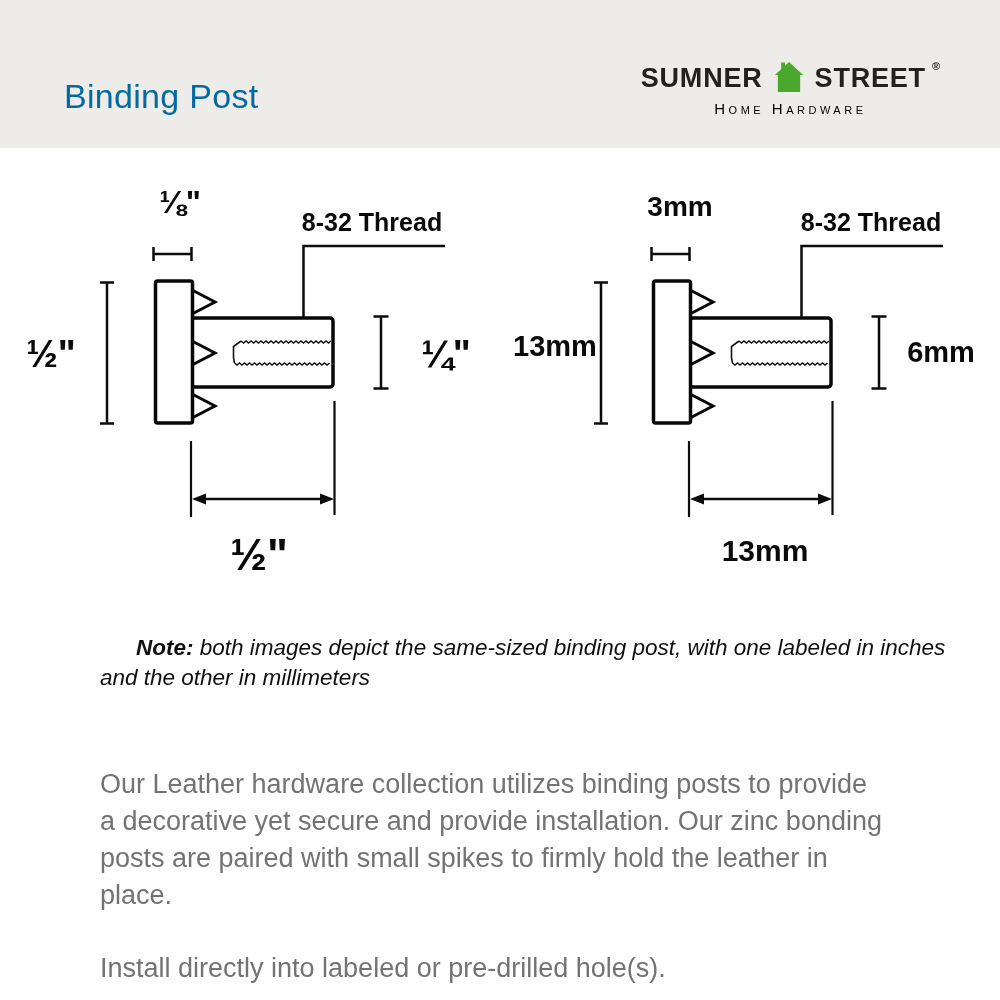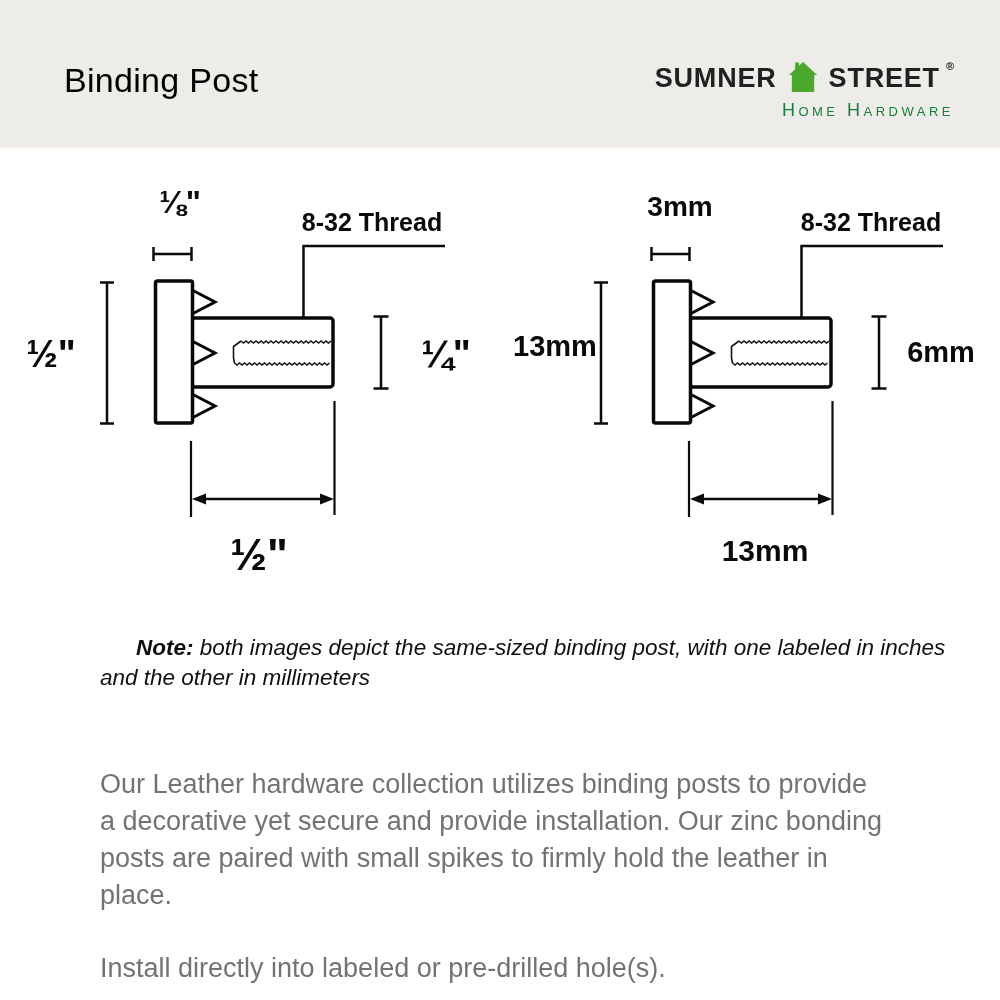--- a/index.html
+++ b/index.html
@@ -10,36 +10,36 @@
     font-family:"Liberation Sans","DejaVu Sans",sans-serif;
     overflow:hidden;
   }
   
   .header-band{
     position:absolute;left:0;top:0;width:1000px;height:148px;
     background:#eeece8;border-bottom:2px solid #f3ece9;
     box-sizing:border-box;
   }
   .page-title{
-    position:absolute;left:64px;top:61px;
-    font-size:34px;font-weight:400;color:#000000;letter-spacing:.3px;
+    position:absolute;left:64px;top:77px;
+    font-size:34px;font-weight:400;color:#0369a1;letter-spacing:.3px;
   }
   .logo{
-    position:absolute;right:46px;top:58px;
-    display:flex;flex-direction:column;align-items:flex-end;margin-left:11px;
+    position:absolute;right:60px;top:58px;
+    display:flex;flex-direction:column;align-items:center;margin-left:11px;
   }
   .logo-row{display:flex;align-items:center;gap:6px;}
   .logo-word{
     font-size:27px;font-weight:700;color:#222020;letter-spacing:.8px;
   }
   .logo-reg{font-size:11px;font-weight:700;color:#222020;align-self:flex-start;margin-top:2px;}
   .logo-house{width:40px;height:40px;display:block;}
   .logo-sub{
     margin-top:2px;
-    font-size:18px;color:#15803d;letter-spacing:3.5px;
+    font-size:15px;color:#000000;letter-spacing:3.5px;
     font-variant:small-caps;
   }
   
   .diagram-svg{position:absolute;left:0;top:0;}
   .outline{fill:#ffffff;stroke:#070707;stroke-width:3.5px;}
   .spike{fill:#ffffff;stroke:#070707;stroke-width:3px;stroke-linejoin:miter;}
   .dimline{stroke:#0b0b0b;stroke-width:2.5px;fill:none;}
   .extline{stroke:#0b0b0b;stroke-width:2.2px;fill:none;}
   .zig{stroke:#151515;stroke-width:1.6px;fill:none;}
   .arrow{fill:#0b0b0b;stroke:none;}

